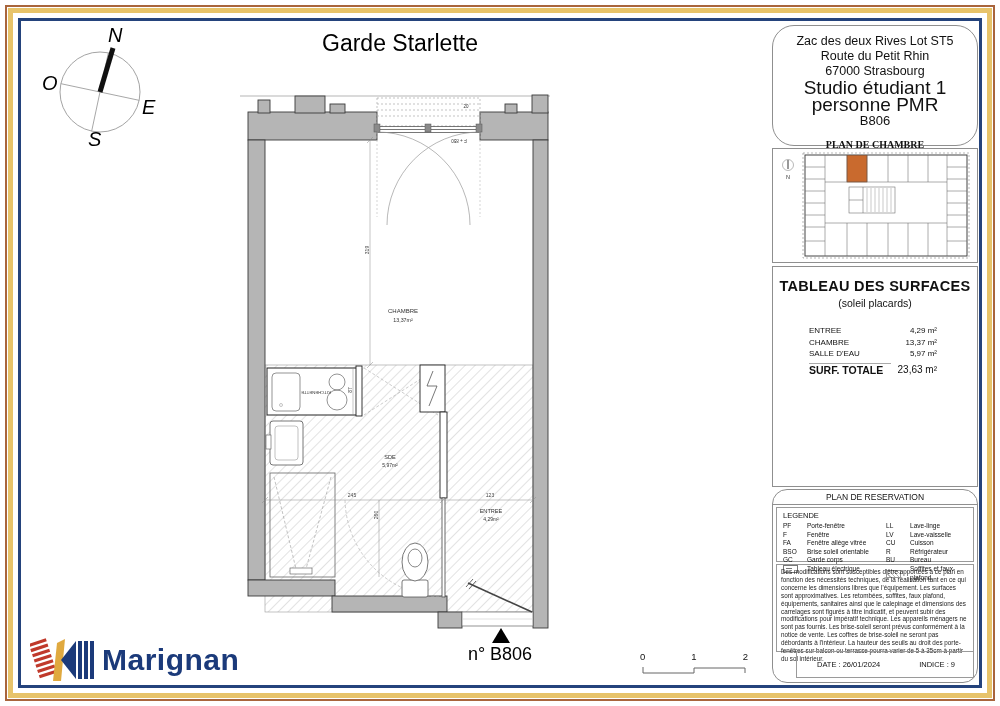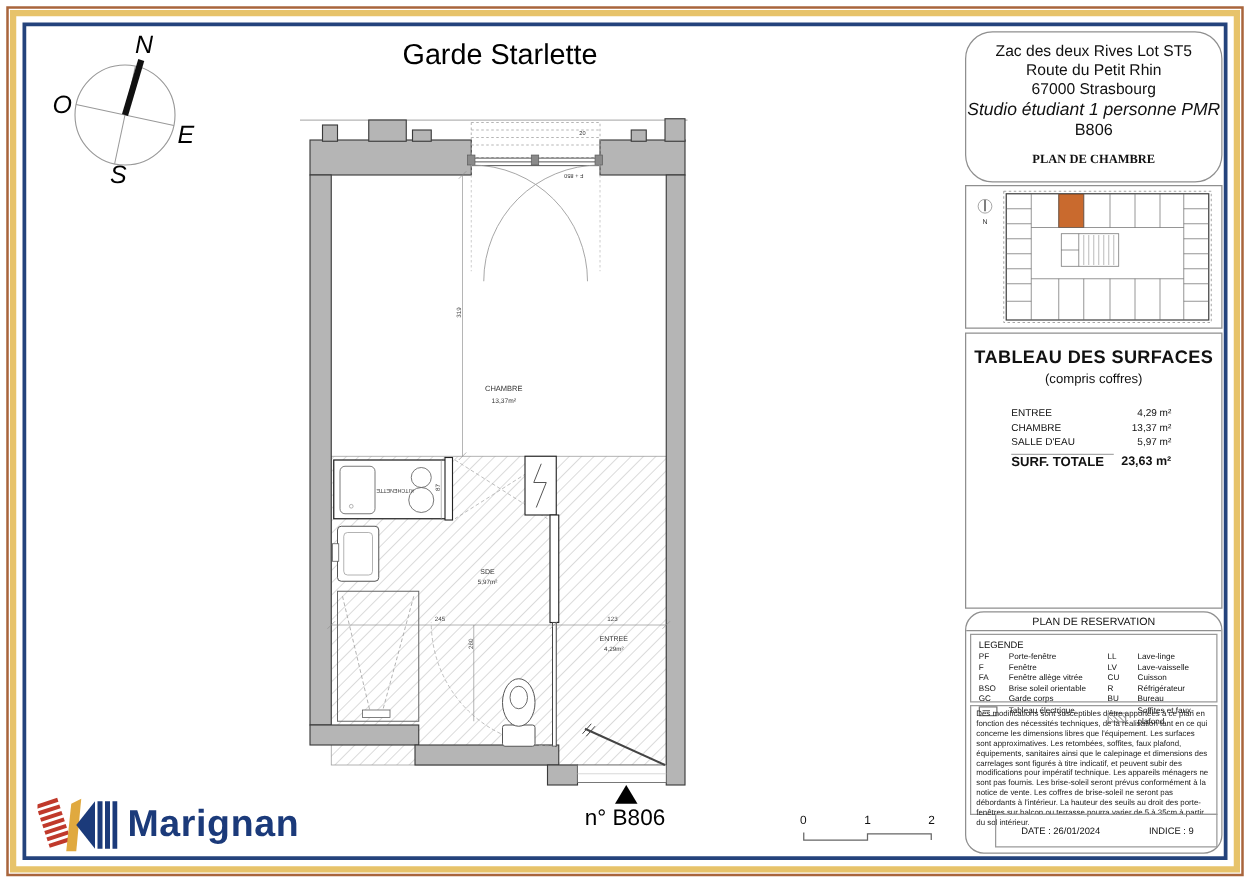--- a/index.html
+++ b/index.html
@@ -14,35 +14,35 @@
 
   .page-title{
     position:absolute;left:230px;top:30px;width:340px;text-align:center;
     font-size:23px;color:#000;
   }
 
   
   .rbox{position:absolute;left:772px;width:206px;border:1px solid #8f8f8f;background:#fff;box-sizing:border-box;}
   .box-header{top:25px;height:121px;text-align:center;padding-top:8px;border-radius:22px;}
   .box-header .l-sm{font-size:12.5px;line-height:15px;}
-  .box-header .l-lg{font-size:14px;line-height:17px;font-style:italic;}
+  .box-header .l-lg{font-size:19px;line-height:17px;}
   .box-header .l-md{font-size:13px;line-height:16px;}
   .box-header .plan-type{margin-top:10px;font-size:10px;font-weight:bold;font-family:Liberation Serif, serif;}
 
   .box-keyplan{top:148px;height:115px;}
 
   .box-surfaces{top:266px;height:221px;}
   .surf-title{text-align:center;margin-top:11px;font-size:14.5px;font-weight:bold;letter-spacing:.3px;}
   .surf-sub{text-align:center;margin-top:3px;font-size:10.5px;}
   .surf-table{position:absolute;left:36px;right:40px;top:58px;}
   .surf-row{display:flex;justify-content:space-between;font-size:8px;line-height:11.5px;}
   .surf-sep{border-bottom:1px solid #aaa;width:82px;margin-top:3px;}
   .surf-total{display:flex;justify-content:space-between;align-items:center;}
   .surf-total .tl{font-size:10.5px;font-weight:bold;}
-  .surf-total .tv{font-size:10px;font-weight:bold;}
+  .surf-total .tv{font-size:10px;}
 
   .box-reserv{top:489px;height:194px;border-radius:15px;}
   .rsv-title{border-bottom:1px solid #8f8f8f;text-align:center;font-size:8.5px;line-height:14px;height:14px;}
   .legend{position:absolute;left:3px;right:3px;top:17px;height:55px;border:1px solid #9a9a9a;padding:3px 6px;box-sizing:border-box;}
   .lg-title{font-size:7.5px;margin-bottom:2px;}
   .lg-cols{display:flex;}
   .lg-col{font-size:6.5px;line-height:8.6px;}
   .lg-col.left{width:56%;}
   .lg-col.right{width:44%;}
   .lg-row{display:flex;}
@@ -335,21 +335,21 @@
         <line x1="106" y1="39" x2="106" y2="63"></line>
       <line x1="110" y1="39" x2="110" y2="63"></line>
         <line x1="114" y1="39" x2="114" y2="63"></line>
       <line x1="118" y1="39" x2="118" y2="63"></line>
     </g>
   </svg>
 </div>
 
 <div class="rbox box-surfaces">
   <div class="surf-title">TABLEAU DES SURFACES</div>
-  <div class="surf-sub">(compris coffres)</div>
+  <div class="surf-sub">(soleil placards)</div>
   <div class="surf-table">
     <div class="surf-row">
       <span>ENTREE</span>
       <span>4,29 m²</span>
     </div>
     <div class="surf-row">
       <span>CHAMBRE</span>
       <span>13,37 m²</span>
     </div>
     <div class="surf-row">

